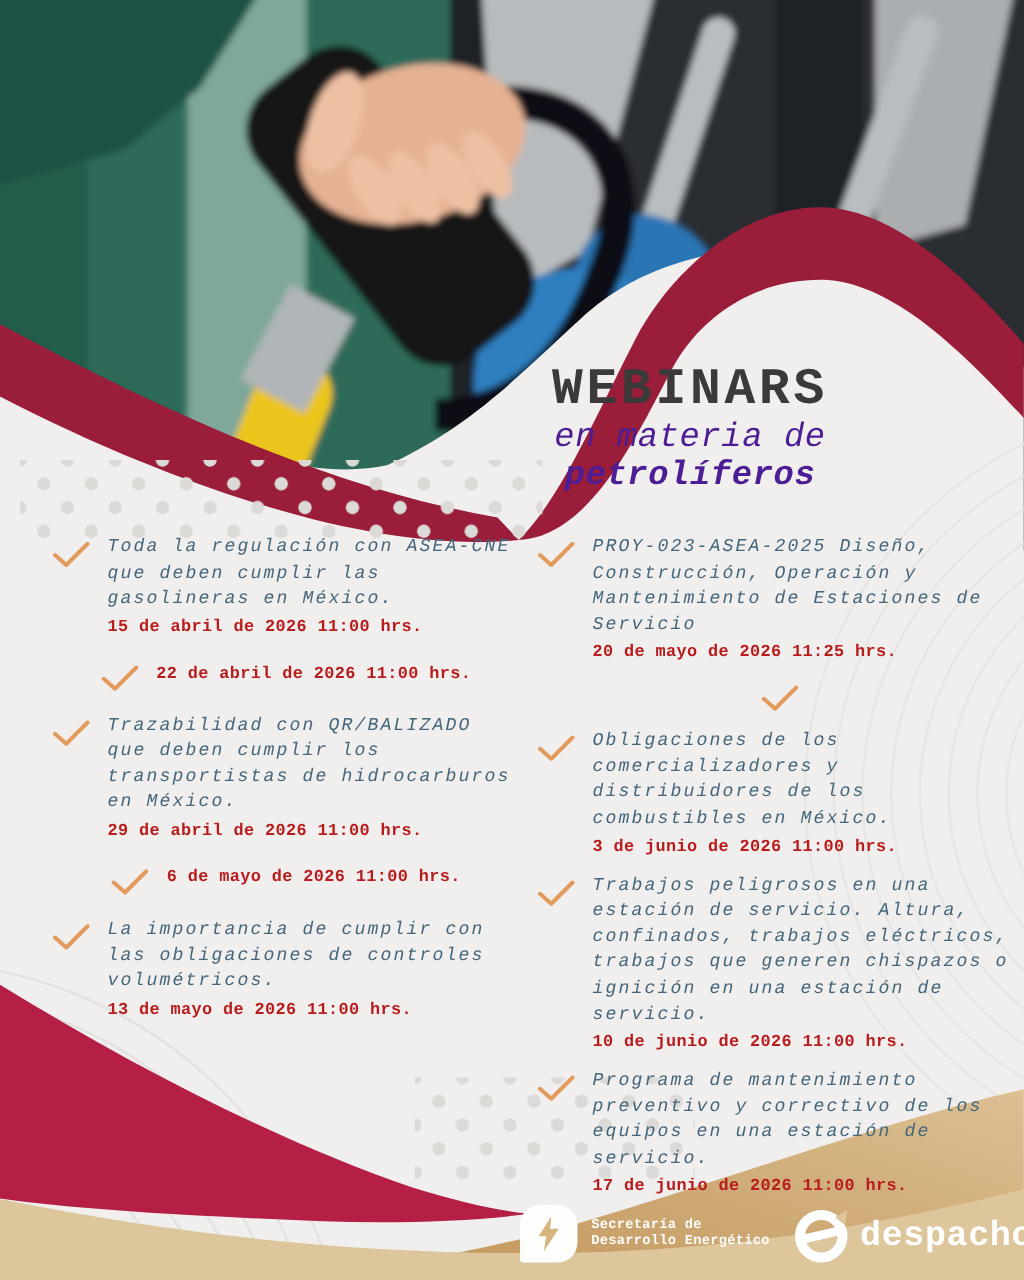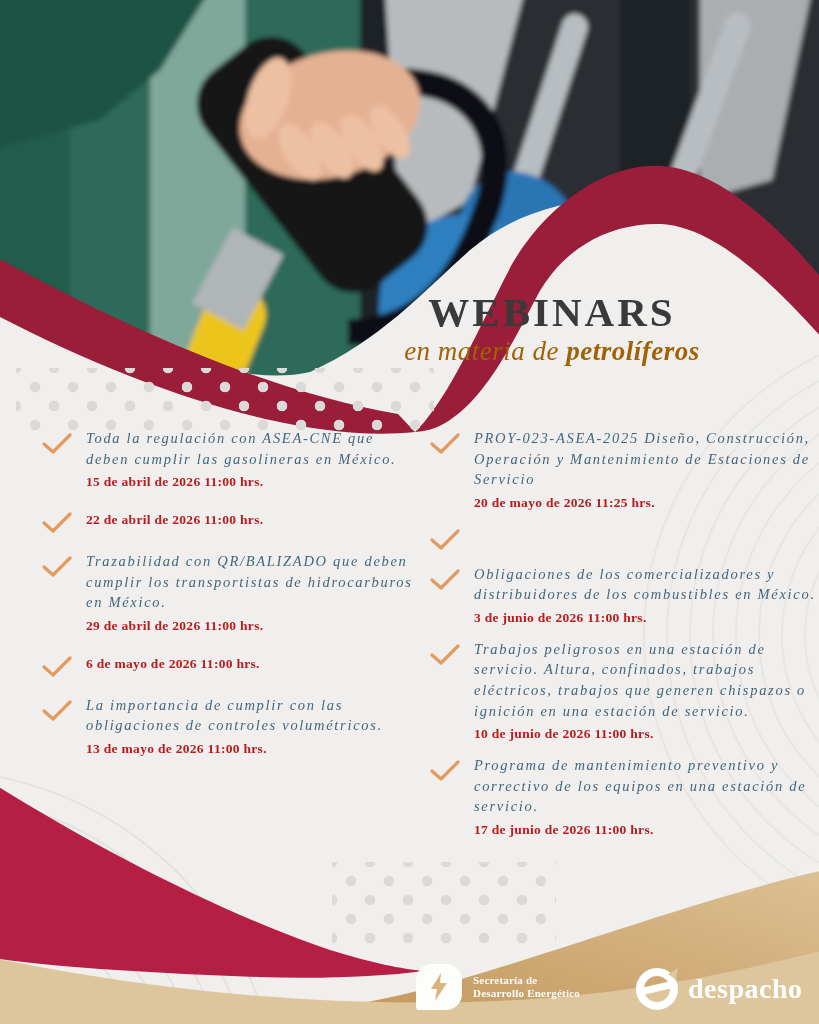--- a/index.html
+++ b/index.html
@@ -1,44 +1,44 @@
 <!DOCTYPE html>
 <html><head>
 <meta charset="utf-8">
 <style>
   html,body{margin:0;padding:0;background:#555;}
   .page{
     position:relative;width:819px;height:1024px;margin:0 auto;
     background:#f0efee;overflow:hidden;
-    font-family:Liberation Serif, serif;
+    font-family:Liberation Mono, monospace;
   }
   .bg-svg{position:absolute;left:0;top:0;z-index:0;}
   
   .dots{
     position:absolute;z-index:1;
     background-image:
       radial-gradient(circle,#dbdad7 5px,rgba(0,0,0,0) 5.6px),
       radial-gradient(circle,#dbdad7 5px,rgba(0,0,0,0) 5.6px);
     background-size:38px 38px,38px 38px;
     background-position:0 0,19px 19px;
   }
   .dots.top-left{left:16px;top:368px;width:418px;height:64px;}
   .dots.mid-right{left:332px;top:862px;width:224px;height:84px;}
   
   .title-block{position:absolute;z-index:3;left:372px;top:292px;width:360px;text-align:center;}
   .title-block h1{
     margin:0;font-size:41px;font-weight:800;letter-spacing:3px;color:#3a3a3a;line-height:1.0;
   }
-  .subtitle{margin-top:3px;font-size:27px;font-style:italic;color:#a16207;letter-spacing:.5px;}
+  .subtitle{margin-top:3px;font-size:27px;font-style:italic;color:#4c1d95;letter-spacing:.5px;}
   .subtitle .bold{font-weight:800;}
   
   .col{position:absolute;z-index:3;top:428px;}
   .col.left{left:42px;width:374px;}
   .col.right{left:430px;width:388px;}
-  .webinar{display:flex;align-items:flex-start;margin-bottom:17px;}
+  .webinar{display:flex;align-items:flex-start;margin-bottom:17px;justify-content:center;}
   .col.right .webinar{margin-bottom:13px;}
   .check{flex:0 0 30px;margin-top:5px;}
   .w-body{margin-left:14px;}
   .w-title{
     font-style:italic;font-size:14.5px;line-height:1.42;letter-spacing:1.7px;
     color:#44667c;font-weight:500;
   }
   .w-date{
     margin-top:5px;font-size:13.5px;font-weight:700;color:#b91c1c;letter-spacing:.3px;
   }

